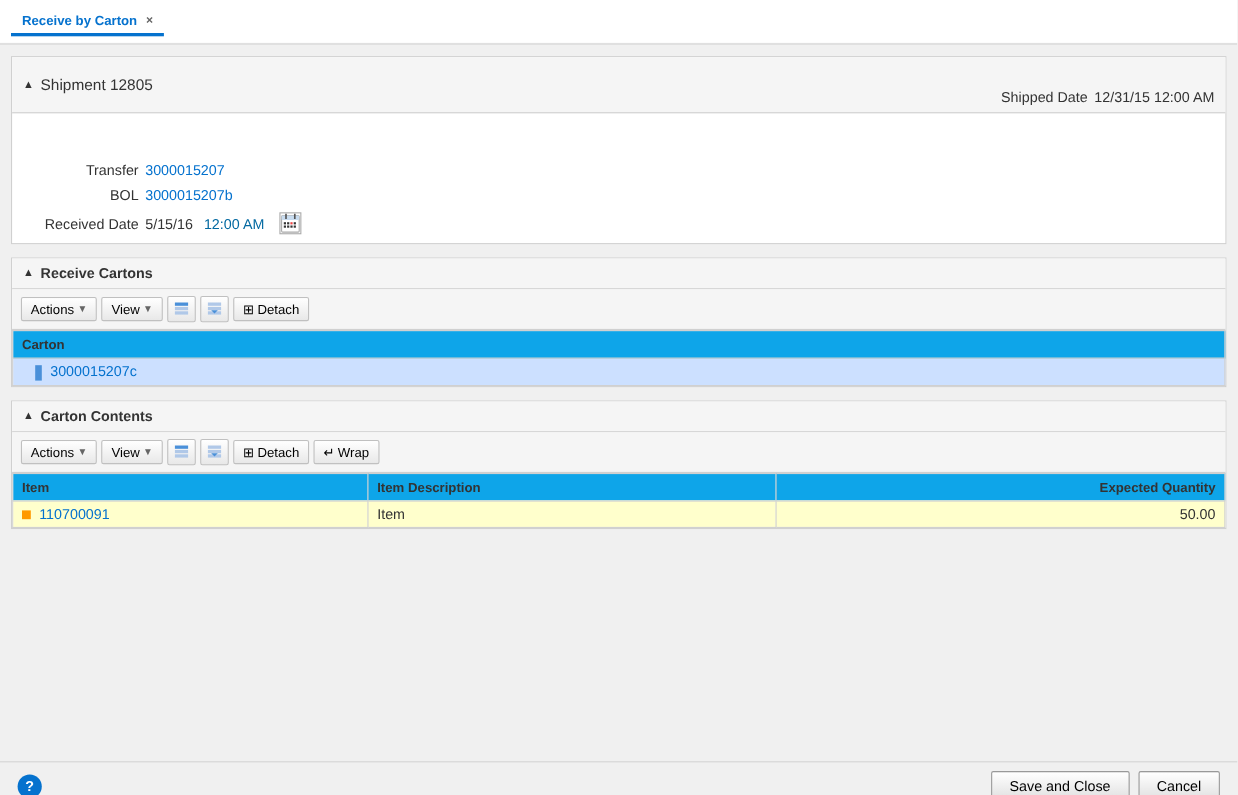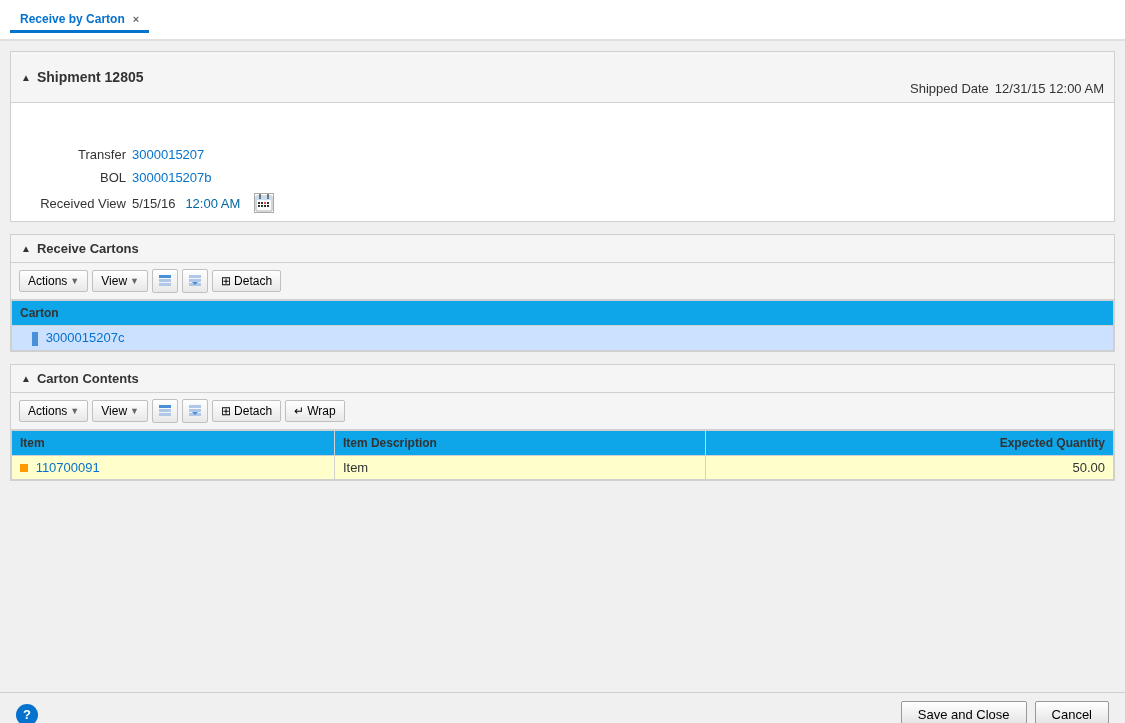--- a/index.html
+++ b/index.html
@@ -63,21 +63,21 @@
       font-size: 13px;
     }
     .collapse-icon {
       color: #333;
       font-size: 10px;
     }
     .section-body {
       padding: 10px;
     }
     .shipment-title {
-      font-weight: bold;
+      font-weight: normal;
       font-size: 14px;
     }
     .fields-grid {
       display: grid;
       grid-template-columns: 1fr;
       padding: 8px 25px;
       gap: 8px 0;
       margin-top: 36px;
     }
     .field-row {
@@ -284,21 +284,21 @@
           <span class="field-value" style="cursor:pointer;">3000015207</span>
         </div>
       </div>
 
       <div style="display:flex;flex-direction:column;gap:8px;">
         <div class="field-row">
           <span class="field-label">BOL</span>
           <span class="field-value" style="cursor:pointer;">3000015207b</span>
         </div>
         <div class="field-row">
-          <span class="field-label">Received View</span>
+          <span class="field-label">Received Date</span>
           <span class="received-date-val">5/15/16</span>
           <span class="received-date-time" style="margin-left:4px;">12:00 AM</span>
           <span class="cal-icon" style="margin-left:8px;">
             <svg width="18" height="18" viewBox="0 0 18 18" xmlns="http://www.w3.org/2000/svg">
               <rect x="1" y="2" width="16" height="15" rx="1" fill="#fff" stroke="#aaa" stroke-width="1"></rect>
               <rect x="1" y="2" width="16" height="4" fill="#c8dcf0" rx="1"></rect>
               <line x1="5" y1="0" x2="5" y2="5" stroke="#555" stroke-width="1.5"></line>
               <line x1="13" y1="0" x2="13" y2="5" stroke="#555" stroke-width="1.5"></line>
               <rect x="3" y="8" width="2" height="2" fill="#333"></rect>
               <rect x="6" y="8" width="2" height="2" fill="#333"></rect>

